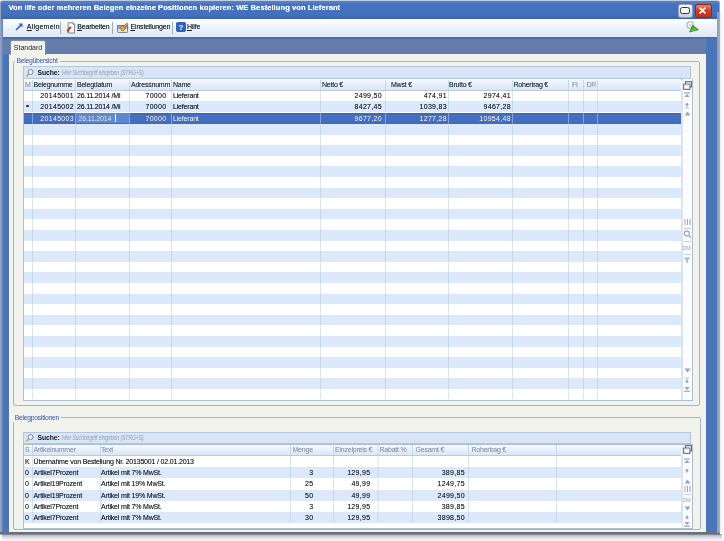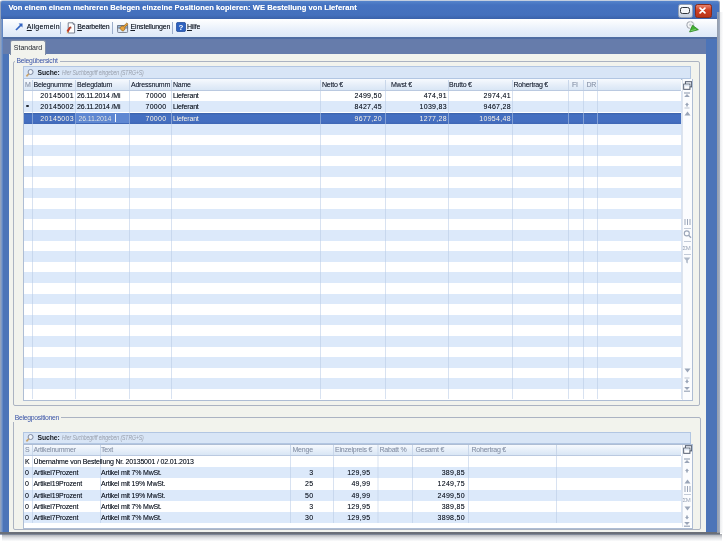--- a/index.html
+++ b/index.html
@@ -10,21 +10,21 @@
 .h{font-size:7px;letter-spacing:-0.22px;line-height:10.7px;white-space:nowrap;color:#252d3c;text-shadow:0 0 .5px rgba(40,50,70,.5);}
 .hg{color:#8e99ad;text-shadow:0 0 .5px rgba(142,153,173,.5);}
 .num{text-align:right;letter-spacing:0.32px;}
 u{text-decoration:underline;}
 </style></head>
 <body>
 
 <div class="ab" id="win" style="left:0;top:0;width:717.5px;height:532.5px;background:linear-gradient(90deg,#8ba2c6 0,#6388c4 1.5px,#4a72b6 4px,#4a72b6 calc(100% - 4px),#6388c4 calc(100% - 1.5px),#8ba2c6 100%);border:1px solid #93a2bc;border-top-color:#c2cee0;border-radius:3px 3px 0 0;"></div>
 
 <div class="ab" style="left:1px;top:1px;width:717.5px;height:17.6px;background:linear-gradient(180deg,#5584cc 0%,#4572c0 22%,#4470bd 78%,#3a62aa 100%);border-radius:2px 2px 0 0;"></div>
-<div class="ab" style="left:8.5px;top:1.8px;font-size:7.6px;font-weight:bold;color:#fff;letter-spacing:.04px;text-shadow:0 0 .6px rgba(255,255,255,.6);line-height:11px;white-space:nowrap;">Von einem einem mehreren Belegen einzelne Positionen kopieren: WE Bestellung von Lieferant</div>
+<div class="ab" style="left:8.5px;top:1.8px;font-size:7.6px;font-weight:bold;color:#fff;letter-spacing:.04px;text-shadow:0 0 .6px rgba(255,255,255,.6);line-height:11px;white-space:nowrap;">Von ilfe oder mehreren Belegen einzelne Positionen kopieren: WE Bestellung von Lieferant</div>
 
 <div class="ab" style="left:677.5px;top:4.2px;width:13.2px;height:11.6px;background:linear-gradient(180deg,#fbfdff,#dee6f2 45%,#c5cedd);border:1px solid #93a0b6;border-radius:2.5px;"></div>
 <div class="ab" style="left:680.4px;top:7.1px;width:7.2px;height:4.6px;border:1.5px solid #31363e;border-radius:2.4px;background:#f4f6f9;"></div>
 <div class="ab" style="left:694.6px;top:4.2px;width:15.8px;height:11.6px;background:linear-gradient(180deg,#e8836c,#cf4024 45%,#b93418);border:1px solid #8c2a18;border-radius:2.5px;"></div>
 <svg class="ab" style="left:699.4px;top:6.8px;" width="7" height="7" viewBox="0 0 7 7">
     <path d="M1.1 1.1 L5.9 5.9 M5.9 1.1 L1.1 5.9" stroke="#fff" stroke-width="1.7" stroke-linecap="round"></path>
   </svg>
 
 <div class="ab" style="left:2.5px;top:18.6px;width:714px;height:18px;background:linear-gradient(180deg,#ffffff,#eaf1fb 55%,#dde9f7);border-bottom:2px solid #4f6da2;"></div>
 <div class="ab" style="left:59.7px;top:21.5px;width:1px;height:12.5px;background:#9caecb;"></div>

